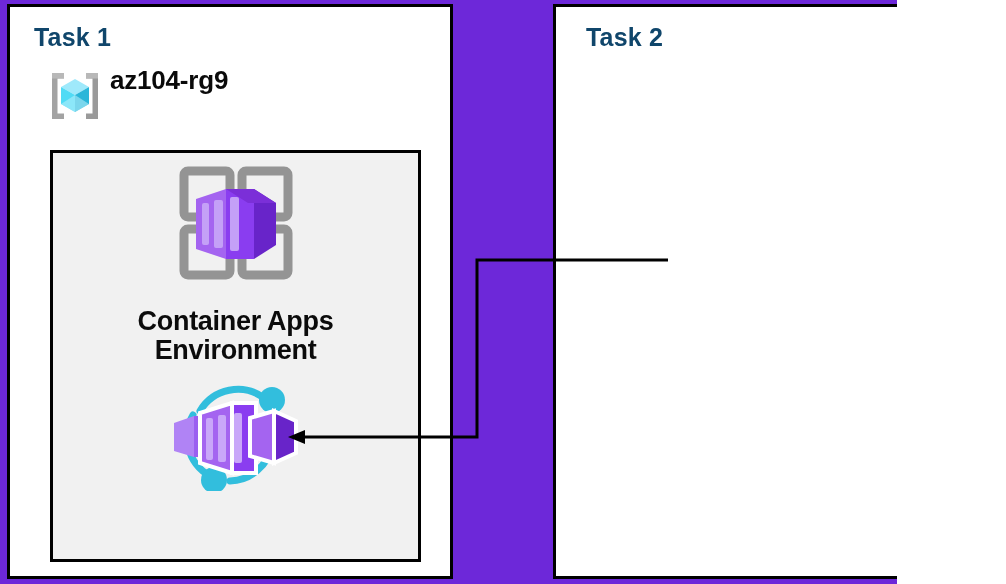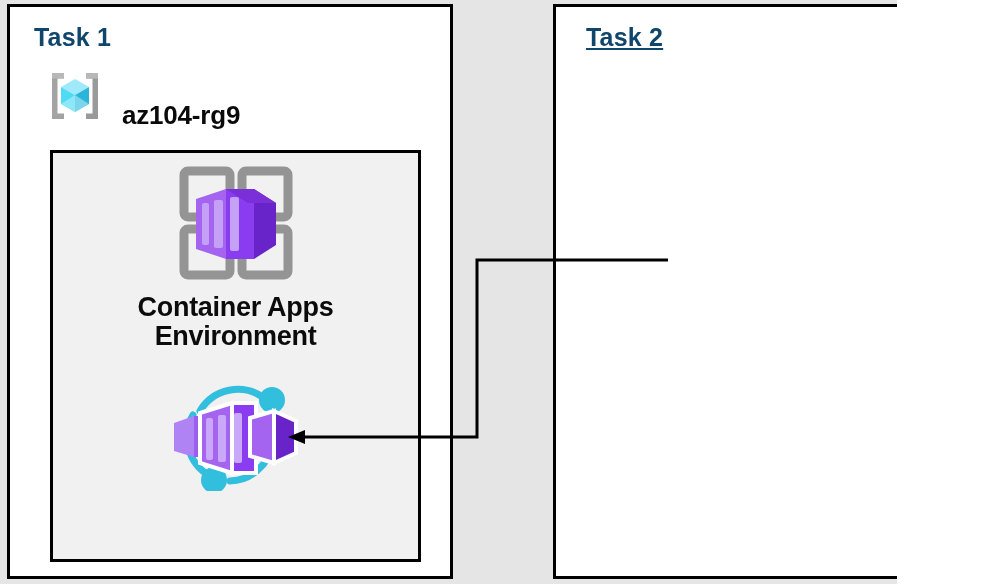--- a/index.html
+++ b/index.html
@@ -7,21 +7,21 @@
     padding: 0;
     background: #ffffff;
   }
   body {
     font-family: "Liberation Sans", sans-serif;
   }
   #canvas {
     position: relative;
     width: 897px;
     height: 584px;
-    background: #e5e5e5;
+    background: #6d28d9;
     overflow: hidden;
   }
   
   .task-panel {
     position: absolute;
     background: #ffffff;
     border: 3px solid #000000;
     box-sizing: border-box;
   }
   #task1-panel { left: 7px;   top: 4px; width: 446px; height: 575px; }
@@ -29,30 +29,30 @@
 
   .task-title {
     position: absolute;
     color: #10466b;
     font-size: 25px;
     font-weight: bold;
     letter-spacing: 0.2px;
     white-space: nowrap;
   }
   #task1-title { left: 24px; top: 16px; }
-  #task2-title { left: 30px; top: 16px; text-decoration: underline; }
+  #task2-title { left: 30px; top: 16px; }
 
   
   #rg-row {
     position: absolute;
     left: 34px;
     top: 58px;
     display: flex;
-    align-items: flex-end;
-    gap: 16px;
+    align-items: flex-start;
+    gap: 4px;
   }
   #rg-label {
     font-size: 26px;
     font-weight: bold;
     color: #0a0a0a;
     white-space: nowrap;
     letter-spacing: -0.2px;
   }
 
   
@@ -69,21 +69,21 @@
     position: absolute;
     width: 100%;
     display: flex;
     flex-direction: column;
     align-items: center;
   }
   #cae-card { left: 0; top: 10px; }
   #ca-card  { left: 0; top: 228px; }
 
   .res-label {
-    margin-top: 4px;
+    margin-top: 18px;
     text-align: center;
     font-size: 27px;
     font-weight: bold;
     color: #0b0b0b;
     line-height: 1.08;
     letter-spacing: -0.3px;
     white-space: pre-line;
   }
 
   

